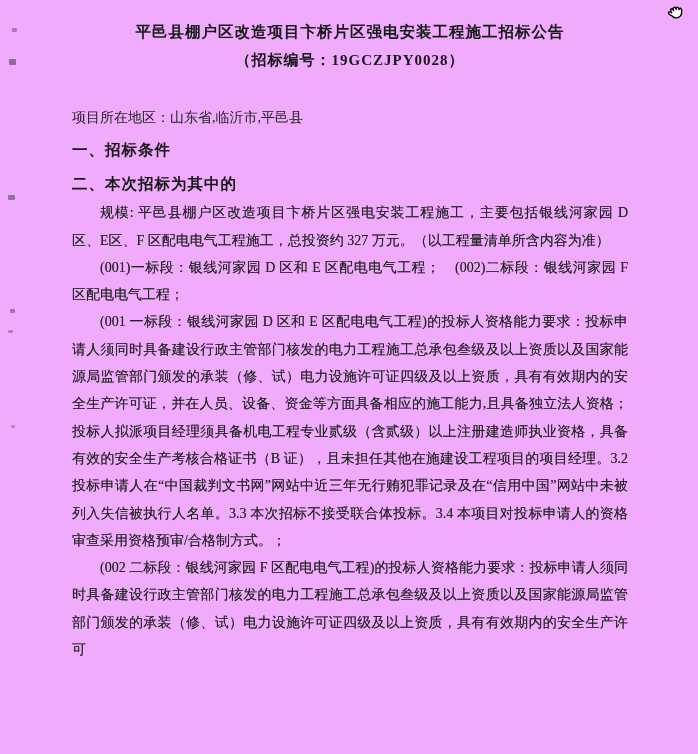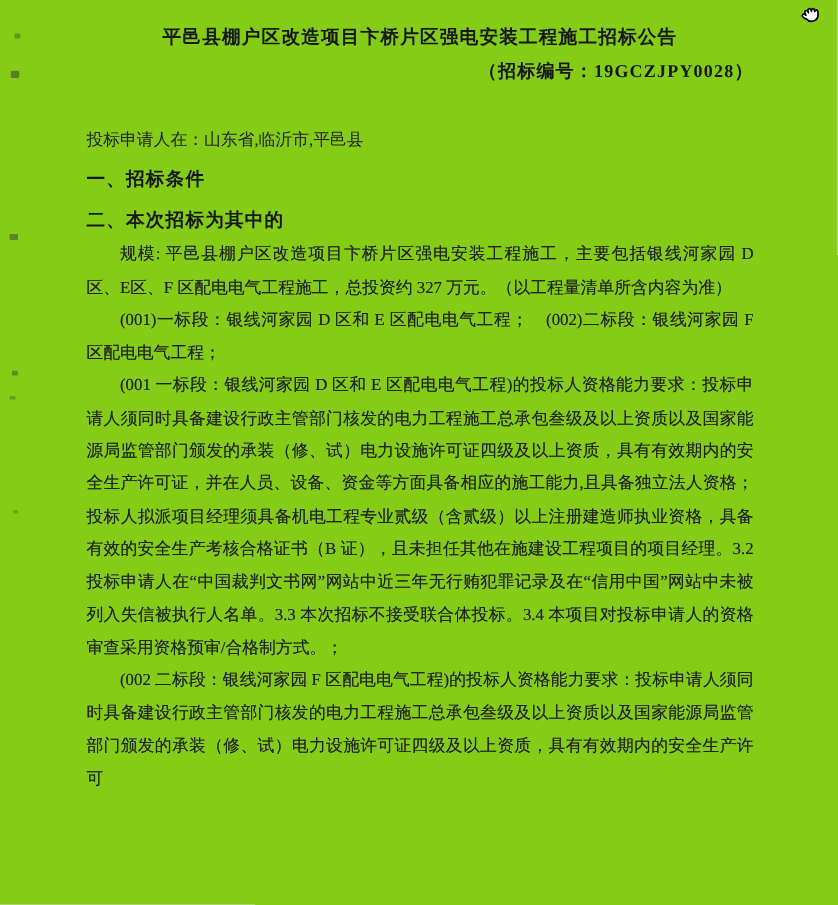--- a/index.html
+++ b/index.html
@@ -1,42 +1,42 @@
 <!DOCTYPE html>
 <html><head>
 <meta charset="utf-8">
 <style>
   html, body { margin: 0; padding: 0; background: #e8e8e8; }
   .page {
     position: relative;
     width: 698px;
     height: 754px;
     margin: 0 auto;
-    background: #84cc16;
+    background: #f0abfc;
     overflow: hidden;
     font-family: "Liberation Serif", "DejaVu Serif", serif;
     color: #1e1e1e;
   }
   .doc {
     padding: 18px 70px 0 72px;
   }
   .doc-title {
     margin: 0;
     font-size: 15.5px;
     font-weight: bold;
     text-align: center;
     line-height: 28px;
     letter-spacing: 1px;
     color: #181818;
   }
   .doc-subtitle {
     margin: 0;
     font-size: 15px;
     font-weight: bold;
-    text-align: right;
+    text-align: center;
     line-height: 28px;
     letter-spacing: 1px;
     color: #181818;
   }
   .location-line {
     margin: 30px 0 0 0;
     font-size: 14px;
     line-height: 27.3px;
     color: #222;
   }
@@ -94,21 +94,21 @@
   <div class="cursor-wrap">
     <svg width="26" height="26" viewBox="0 0 24 24">
       <path d="M7.2 12.6c-2.1-1.1-3.2-3.1-2.2-4 .9-.8 2 .1 2.5 1 0 0-.9-3 .4-3.4 1.2-.4 1.7 1 1.9 2 0 0-.3-2.6 1-2.8 1.3-.2 1.5 1.4 1.6 2.3 0 0 .2-2 1.4-1.8 1.2.2 1 1.8 1 2.6 0 0 .6-1.4 1.6-.9 1 .5.6 2.4.3 3.6-.4 1.7-1 3.1-2.7 3.7-2.3.9-5.2.5-6.8-2.3z" fill="#ffffff" stroke="#000000" stroke-width="1.3" stroke-linejoin="round"></path>
     </svg>
   </div>
 
   <div class="doc">
     <h1 class="doc-title">平邑县棚户区改造项目卞桥片区强电安装工程施工招标公告</h1>
     <div class="doc-subtitle">（招标编号：19GCZJPY0028）</div>
 
-    <div class="location-line">投标申请人在：山东省,临沂市,平邑县</div>
+    <div class="location-line">项目所在地区：山东省,临沂市,平邑县</div>
 
     <h2 class="section-heading">一、招标条件</h2>
 
     <h2 class="section-heading">二、本次招标为其中的</h2>
     <p class="para">规模: 平邑县棚户区改造项目卞桥片区强电安装工程施工，主要包括银线河家园 D 区、E区、F 区配电电气工程施工，总投资约 327 万元。（以工程量清单所含内容为准）</p>
     <p class="para">(001)一标段：银线河家园 D 区和 E 区配电电气工程；　(002)二标段：银线河家园 F 区配电电气工程；</p>
 
     <p class="para">(001 一标段：银线河家园 D 区和 E 区配电电气工程)的投标人资格能力要求：投标申请人须同时具备建设行政主管部门核发的电力工程施工总承包叁级及以上资质以及国家能源局监管部门颁发的承装（修、试）电力设施许可证四级及以上资质，具有有效期内的安全生产许可证，并在人员、设备、资金等方面具备相应的施工能力,且具备独立法人资格；投标人拟派项目经理须具备机电工程专业贰级（含贰级）以上注册建造师执业资格，具备有效的安全生产考核合格证书（B 证），且未担任其他在施建设工程项目的项目经理。3.2 投标申请人在“中国裁判文书网”网站中近三年无行贿犯罪记录及在“信用中国”网站中未被列入失信被执行人名单。3.3 本次招标不接受联合体投标。3.4 本项目对投标申请人的资格审查采用资格预审/合格制方式。；</p>
     <p class="para">(002 二标段：银线河家园 F 区配电电气工程)的投标人资格能力要求：投标申请人须同时具备建设行政主管部门核发的电力工程施工总承包叁级及以上资质以及国家能源局监管部门颁发的承装（修、试）电力设施许可证四级及以上资质，具有有效期内的安全生产许可</p>
   </div>

